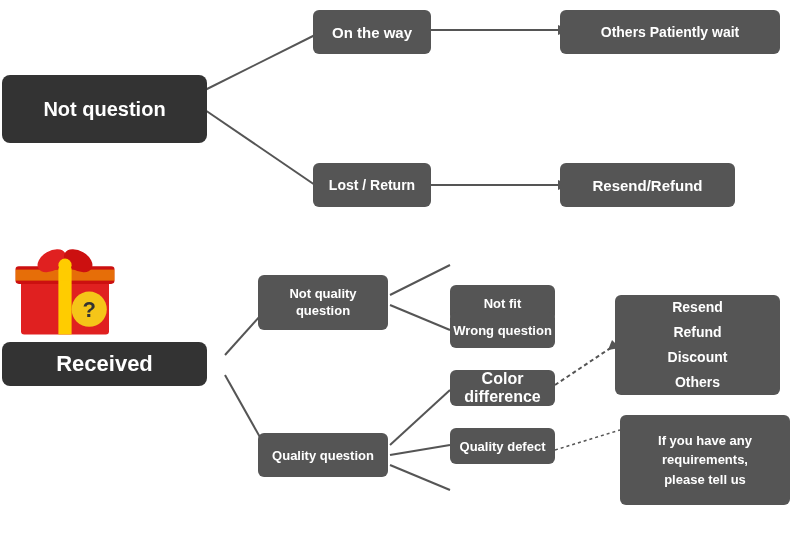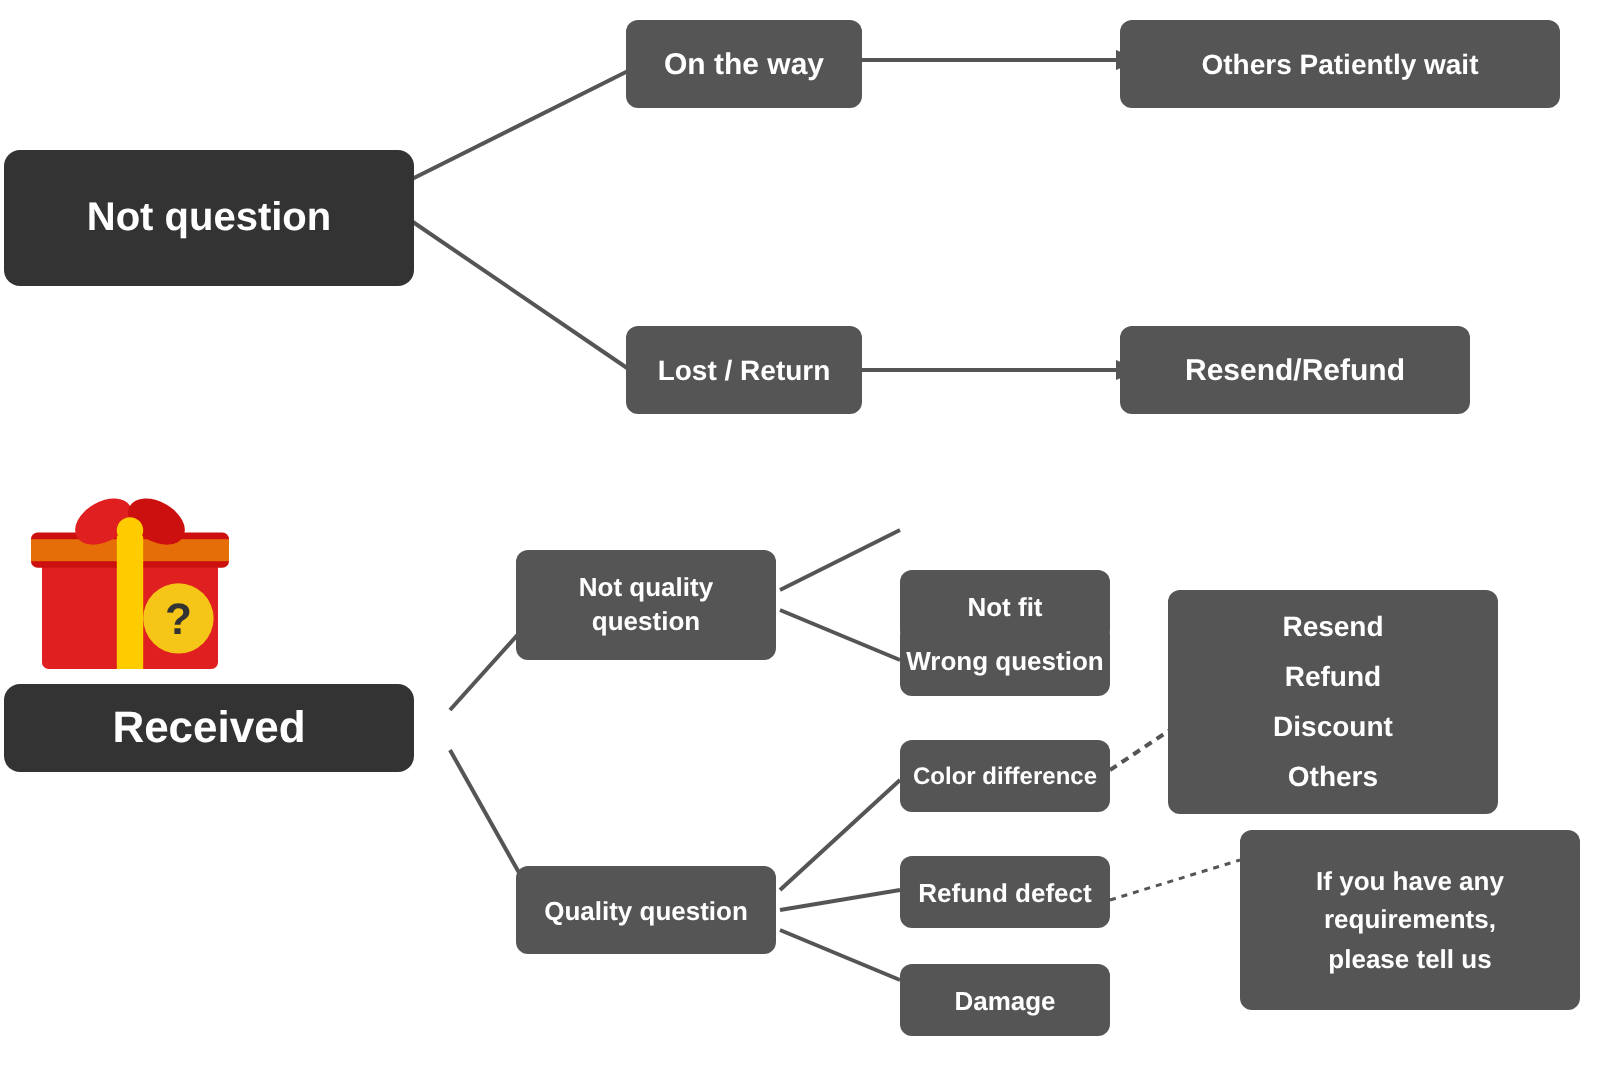--- a/index.html
+++ b/index.html
@@ -136,27 +136,26 @@
   <div class="node node-dark" style="left:258px; top:275px; width:130px; height:55px; font-size:13px; line-height:1.3;">
     <span>Not quality<br>question</span>
   </div>
 
   <div class="node node-dark" style="left:258px; top:433px; width:130px; height:44px; font-size:13px;">Quality question</div>
 
   <div class="node node-dark" style="left:450px; top:247px; width:105px; height:36px; font-size:13px;margin-top:38px;">Not fit</div>
 
   <div class="node node-dark" style="left:450px; top:312px; width:105px; height:36px; font-size:13px;">Wrong question</div>
 
-  <div class="node node-dark" style="left:450px; top:370px; width:105px; height:36px; font-size:12px;">Color difference</div>
+  <div class="node node-dark" style="left:450px; top:370px; width:105px; height:36px; font-size:16px;">Color difference</div>
 
-  <div class="node node-dark" style="left:450px; top:428px; width:105px; height:36px; font-size:13px;">Refund defect</div>
+  <div class="node node-dark" style="left:450px; top:428px; width:105px; height:36px; font-size:13px;">Quality defect</div>
 
-  <div class="node node-dark" style="left:450px; top:482px; width:105px; height:36px; font-size:13px;">Damage</div>
 
-  <div class="node node-dark" style="left:584px; top:295px; width:165px; height:112px; font-size:14px; line-height:1.8;">
+  <div class="node node-dark" style="left:615px; top:295px; width:165px; height:100px; font-size:14px; line-height:1.8;">
     <span>Resend<br>Refund<br>Discount<br>Others</span>
   </div>
 
   <div class="node node-dark" style="left:620px; top:415px; width:170px; height:90px; font-size:13px; line-height:1.5;">
     <span>If you have any<br>requirements,<br>please tell us</span>
   </div>
 
 </div>
 
 </body></html>

